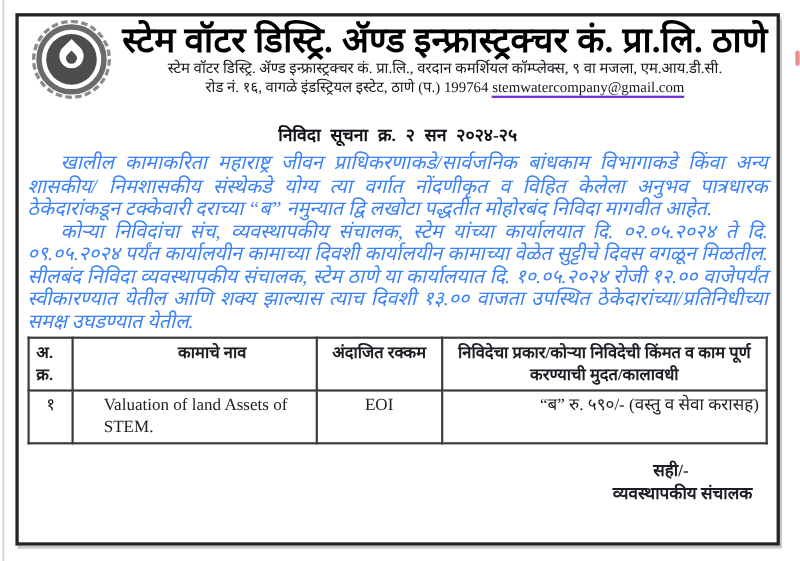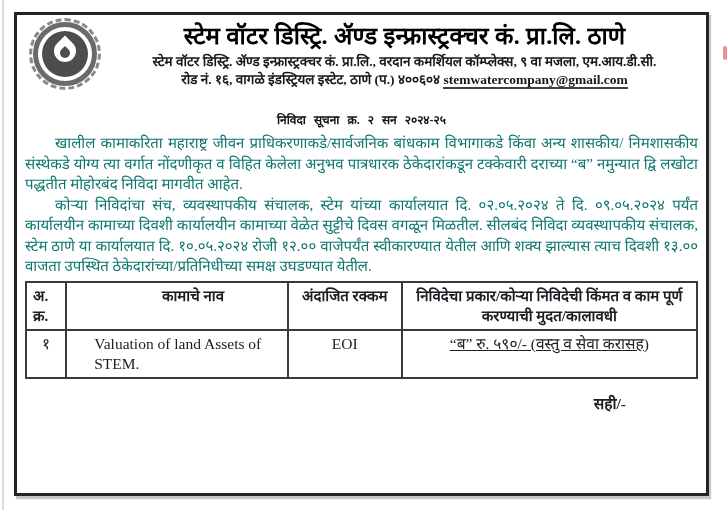--- a/index.html
+++ b/index.html
@@ -17,46 +17,46 @@
   .logo { position:absolute; left:8px; top:4px; width:64px; height:64px;
           border-radius:50%; border:5px solid #6a6a6a; background:#fff; }
   .logo::before { content:""; position:absolute; inset:-9px; border-radius:50%;
                   border:3px dashed #8a8a8a; }
   .logo-inner { position:absolute; inset:4px; border-radius:50%; background:#4d4d4d; }
   .logo-drop { position:absolute; left:16px; top:13px; width:22px; height:22px;
                background:#ffffff; border-radius:0 50% 50% 50%; transform:rotate(45deg); }
   .logo-drop-core { position:absolute; left:22px; top:21px; width:10px; height:10px;
                     background:#4d4d4d; border-radius:0 50% 50% 50%; transform:rotate(45deg); }
   .header-text { margin-left:86px; text-align:center; }
-  .company-title { font-size:24px; line-height:33px; font-weight:bold; color:#000;
+  .company-title { font-size:32px; line-height:33px; font-weight:bold; color:#000;
                    letter-spacing:.2px; padding-top:2px; }
-  .addr { font-size:13.5px; line-height:18px; font-weight:bold; color:#17171d; }
-  .email { font-family:"Liberation Serif",serif; border-bottom:2px solid #404040;
+  .addr { font-size:13.5px; line-height:18px; font-weight:normal; color:#17171d; }
+  .email { font-family:"Liberation Serif",serif; border-bottom:2px solid #6d28d9;
            padding-bottom:0px; }
   
-  .notice-title { text-align:center; font-size:12px; font-weight:bold; color:#101016;
+  .notice-title { text-align:center; font-size:16px; font-weight:bold; color:#101016;
                   word-spacing:5px; margin:7px 0 5px 0; }
   
-  .body-para { font-size:15px; line-height:20.5px; text-align:justify; color:#0f766e; }
+  .body-para { font-size:18px; line-height:20.5px; text-align:justify; color:#3b82f6;font-style:italic; }
   .indent { text-indent:30px; }
   
   table { width:100%; border-collapse:collapse; margin:4px 0 5px 0; }
   th, td { border:2px solid #3a3a3a; vertical-align:top; }
   th { font-size:15px; line-height:20px; font-weight:bold; text-align:center;
        padding:3px 4px; }
   td { font-size:15.5px; line-height:20px; padding:3px 6px; }
   .col-sr  { width:6%; }
   .col-name{ width:33%;padding-left:36px; }
   .col-amt { width:17%; }
   .col-type{ width:44%; }
   .th-sr { text-align:left; white-space:pre-line; padding-left:6px; }
   .td-sr { text-align:center; }
   .td-name { text-align:left; font-family:"Liberation Serif",serif;padding-left:27px; }
   .td-amt { text-align:center; font-family:Liberation Serif, serif; }
-  .td-type { text-align:center;text-decoration:underline; }
+  .td-type { text-align:right; }
   
   .signature { text-align:right; font-weight:bold; font-size:15.5px;
                line-height:21px; margin-top:14px; }
   .sig-signed { padding-right:72px; }
   .sig-name { padding-right:32px; }
   .sig-designation { padding-right:14px; }
 </style>
 </head>
 <body>
 
@@ -68,21 +68,21 @@
   <div class="header">
     <div class="logo">
       <div class="logo-inner"></div>
       <div class="logo-drop"></div>
       <div class="logo-drop-core"></div>
     </div>
     <div class="header-text">
       <div class="company-title">स्टेम वॉटर डिस्ट्रि. ॲण्ड इन्फ्रास्ट्रक्चर कं. प्रा.लि. ठाणे</div>
       <div class="addr">स्टेम वॉटर डिस्ट्रि. ॲण्ड इन्फ्रास्ट्रक्चर कं. प्रा.लि., वरदान कमर्शियल कॉम्प्लेक्स, ९ वा मजला, एम.आय.डी.सी.</div>
       <div class="addr">
-        <span>रोड नं. १६, वागळे इंडस्ट्रियल इस्टेट, ठाणे (प.) ४००६०४ </span><span class="email">stemwatercompany@gmail.com</span>
+        <span>रोड नं. १६, वागळे इंडस्ट्रियल इस्टेट, ठाणे (प.) 199764 </span><span class="email">stemwatercompany@gmail.com</span>
       </div>
     </div>
   </div>
 
   <div class="notice-title">निविदा सूचना क्र. २ सन २०२४-२५</div>
 
   <p class="body-para indent">खालील कामाकरिता महाराष्ट्र जीवन प्राधिकरणाकडे/सार्वजनिक बांधकाम विभागाकडे किंवा अन्य शासकीय/ निमशासकीय संस्थेकडे योग्य त्या वर्गात नोंदणीकृत व विहित केलेला अनुभव पात्रधारक ठेकेदारांकडून टक्केवारी दराच्या “ब” नमुन्यात द्वि लखोटा पद्धतीत मोहोरबंद निविदा मागवीत आहेत.</p>
   <p class="body-para indent">कोऱ्या निविदांचा संच, व्यवस्थापकीय संचालक, स्टेम यांच्या कार्यालयात दि. ०२.०५.२०२४ ते दि. ०९.०५.२०२४ पर्यंत कार्यालयीन कामाच्या दिवशी कार्यालयीन कामाच्या वेळेत सुट्टीचे दिवस वगळून मिळतील. सीलबंद निविदा व्यवस्थापकीय संचालक, स्टेम ठाणे या कार्यालयात दि. १०.०५.२०२४ रोजी १२.०० वाजेपर्यंत स्वीकारण्यात येतील आणि शक्य झाल्यास त्याच दिवशी १३.०० वाजता उपस्थित ठेकेदारांच्या/प्रतिनिधीच्या समक्ष उघडण्यात येतील.</p>
 
   <table>
@@ -101,15 +101,16 @@
         <td class="td-name">Valuation of land Assets of STEM.</td>
         <td class="td-amt">EOI</td>
         <td class="td-type">“ब” रु. ५९०/- (वस्तु व सेवा करासह)</td>
       </tr>
     </tbody>
   </table>
 
 
   <div class="signature">
     <div class="sig-signed">सही/-</div>
+    <div class="sig-designation">व्यवस्थापकीय संचालक</div>
   </div>
 
 </div>
 
 </body></html>

